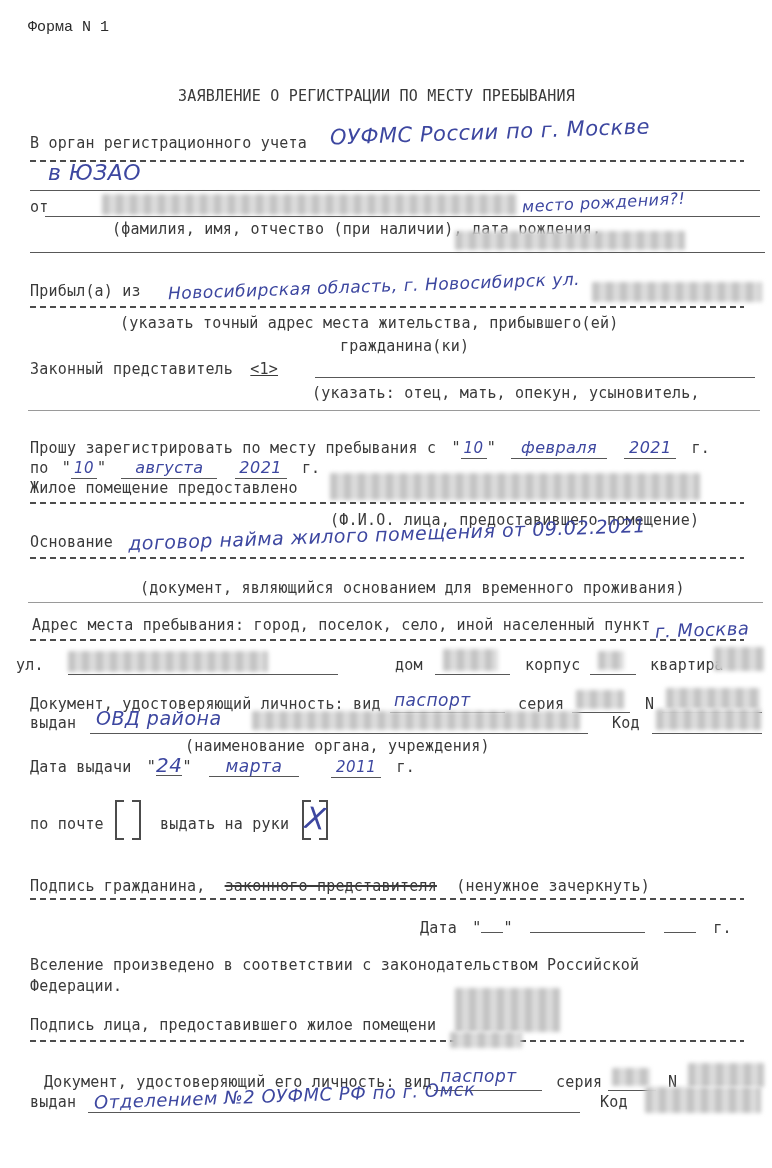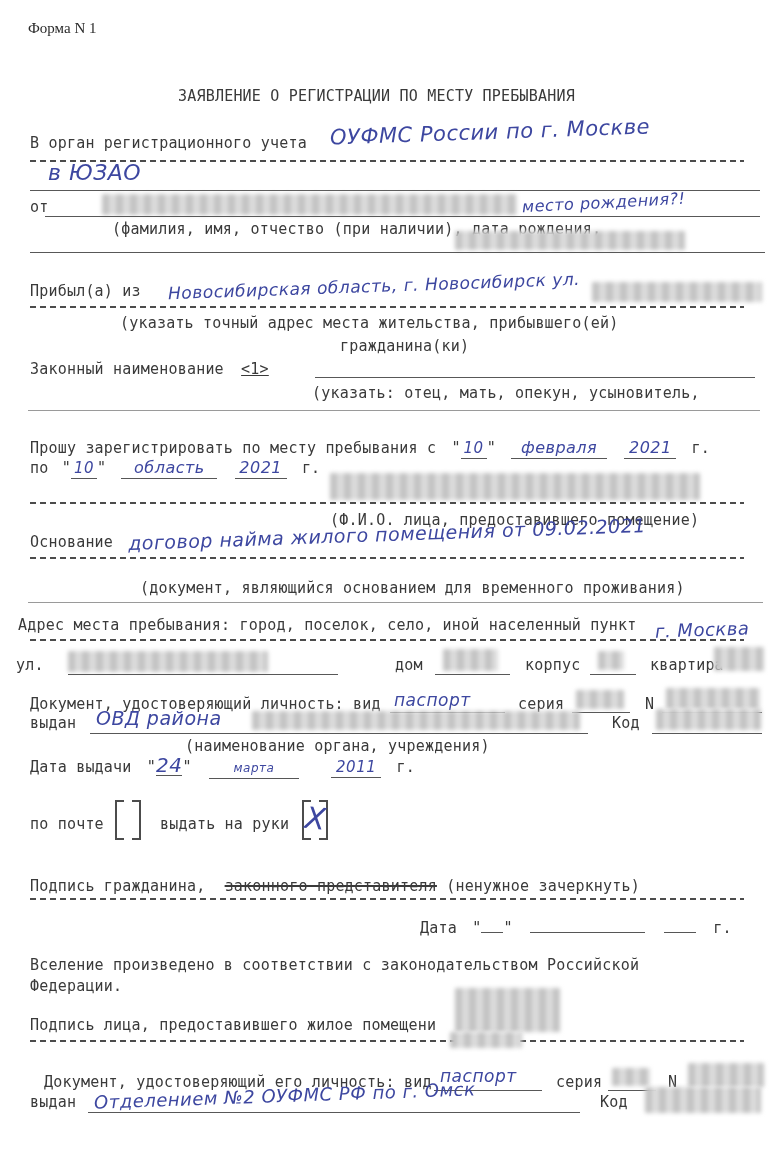--- a/index.html
+++ b/index.html
@@ -36,21 +36,21 @@
       linear-gradient(#4c4c4c,#4c4c4c) right top/2px 100% no-repeat,
       linear-gradient(#4c4c4c,#4c4c4c) left top/9px 2px no-repeat,
       linear-gradient(#4c4c4c,#4c4c4c) right top/9px 2px no-repeat,
       linear-gradient(#4c4c4c,#4c4c4c) left bottom/9px 2px no-repeat,
       linear-gradient(#4c4c4c,#4c4c4c) right bottom/9px 2px no-repeat;
   }
   .cbx .mark{
     position:absolute;left:3px;top:-1px;font-size:30px;line-height:40px;
     font-style:italic;transform:rotate(6deg);
   }
-  .sans{font-family:Liberation Serif, serif;letter-spacing:0;}
+  .sans{font-family:Liberation Mono, monospace;letter-spacing:0;}
 </style>
 </head>
 <body>
 
 <div class="page">
 
   <div class="ln sans" style="left:28px;top:18px;font-size:15px;color:#2b2b2b">Форма N 1</div>
   <div class="ln" style="left:178px;top:86px">ЗАЯВЛЕНИЕ О РЕГИСТРАЦИИ ПО МЕСТУ ПРЕБЫВАНИЯ</div>
 
   <div class="ln" style="left:30px;top:133px">В орган регистрационного учета</div>
@@ -68,53 +68,54 @@
   <div class="rule" style="left:30px;top:252px;width:735px"></div>
 
   <div class="ln" style="left:30px;top:281px">Прибыл(а) из</div>
   <div class="ln hw rot" style="left:168px;top:276px;font-size:17px">Новосибирская область, г. Новосибирск ул.</div>
   <span class="blur abs" style="left:592px;top:282px;width:170px;height:20px"></span>
   <div class="dash" style="left:30px;top:306px;width:714px"></div>
   <div class="ln" style="left:120px;top:313px">(указать точный адрес места жительства, прибывшего(ей)</div>
   <div class="ln" style="left:340px;top:336px">гражданина(ки)</div>
 
   <div class="ln" style="left:30px;top:359px">
-    <span>Законный наименование</span>
+    <span>Законный представитель</span>
     <span style="margin-left:8px;text-decoration:underline">&lt;1&gt;</span>
   </div>
   <div class="rule" style="left:315px;top:377px;width:440px"></div>
   <div class="ln" style="left:312px;top:383px">(указать: отец, мать, опекун, усыновитель,</div>
   <div class="rule lt" style="left:28px;top:410px;width:732px"></div>
 
   <div class="ln" style="left:30px;top:438px">
     <span>Прошу зарегистрировать по месту пребывания с</span>
     <span style="margin-left:6px">"</span><span class="hw u" style="min-width:26px;font-size:15px">10</span><span>"</span>
     <span class="hw u" style="min-width:96px;margin-left:6px;font-size:16px">февраля</span>
     <span class="hw u" style="min-width:52px;margin-left:8px;font-size:16px">2021</span>
     <span style="margin-left:6px">г.</span>
   </div>
   <div class="ln" style="left:30px;top:458px">
     <span>по</span>
     <span style="margin-left:4px">"</span><span class="hw u" style="min-width:26px;font-size:15px">10</span><span>"</span>
-    <span class="hw u" style="min-width:96px;margin-left:6px;font-size:16px">область</span>
+    <span class="hw u" style="min-width:96px;margin-left:6px;font-size:16px">августа</span>
     <span class="hw u" style="min-width:52px;margin-left:8px;font-size:16px">2021</span>
     <span style="margin-left:6px">г.</span>
   </div>
 
+  <div class="ln" style="left:30px;top:478px">Жилое помещение предоставлено</div>
   <span class="blur abs" style="left:330px;top:473px;width:370px;height:27px"></span>
   <div class="dash" style="left:30px;top:502px;width:714px"></div>
   <div class="ln" style="left:330px;top:510px">(Ф.И.О. лица, предоставившего помещение)</div>
 
   <div class="ln" style="left:30px;top:532px">Основание</div>
   <div class="ln hw rot" style="left:128px;top:524px;font-size:19px">договор найма жилого помещения от 09.02.2021</div>
   <div class="dash" style="left:30px;top:557px;width:714px"></div>
   <div class="ln" style="left:140px;top:578px">(документ, являющийся основанием для временного проживания)</div>
 
   <div class="rule lt" style="left:28px;top:602px;width:735px"></div>
-  <div class="ln" style="left:18px;top:615px">Адрес места пребывания: город, поселок, село, иной населенный пункт</div>
+  <div class="ln" style="left:32px;top:615px">Адрес места пребывания: город, поселок, село, иной населенный пункт</div>
   <div class="ln hw rot" style="left:655px;top:620px;font-size:18px">г. Москва</div>
   <div class="dash" style="left:30px;top:639px;width:714px"></div>
 
   <div class="ln" style="left:16px;top:655px">ул.</div>
   <span class="blur abs" style="left:68px;top:651px;width:200px;height:21px"></span>
   <div class="rule" style="left:68px;top:674px;width:270px"></div>
   <div class="ln" style="left:395px;top:655px">дом</div>
   <span class="blur abs" style="left:443px;top:649px;width:55px;height:22px"></span>
   <div class="rule" style="left:435px;top:674px;width:75px"></div>
   <div class="ln" style="left:525px;top:655px">корпус</div>
@@ -138,36 +139,36 @@
   <span class="blur abs" style="left:252px;top:711px;width:328px;height:19px"></span>
   <div class="rule" style="left:90px;top:733px;width:498px"></div>
   <div class="ln" style="left:612px;top:713px">Код</div>
   <span class="blur abs" style="left:656px;top:709px;width:105px;height:21px"></span>
   <div class="rule" style="left:652px;top:733px;width:110px"></div>
   <div class="ln" style="left:185px;top:736px">(наименование органа, учреждения)</div>
 
   <div class="ln" style="left:30px;top:755px">
     <span>Дата выдачи</span>
     <span style="margin-left:6px">"</span><span class="hw u" style="min-width:26px;font-size:20px">24</span><span>"</span>
-    <span class="hw u" style="min-width:90px;margin-left:8px;font-size:12px">марта</span>
+    <span class="hw u" style="min-width:90px;margin-left:8px;font-size:17px">марта</span>
     <span class="hw u" style="min-width:50px;margin-left:23px;font-size:15px">2011</span>
     <span style="margin-left:6px">г.</span>
   </div>
 
   <div class="ln" style="left:30px;top:814px">по почте</div>
   <div class="cbx" style="left:115px;top:800px"></div>
   <div class="ln" style="left:160px;top:814px">выдать на руки</div>
   <div class="cbx" style="left:302px;top:800px">
     <span class="mark hw">X</span>
   </div>
 
   <div class="ln" style="left:30px;top:876px">
     <span>Подпись гражданина,</span>
     <span class="strike" style="margin-left:10px">законного представителя</span>
-    <span style="">(ненужное зачеркнуть)</span>
+    <span style="margin-left:10px">(ненужное зачеркнуть)</span>
   </div>
   <div class="dash" style="left:30px;top:898px;width:714px"></div>
 
   <div class="ln" style="left:420px;top:918px">
     <span>Дата</span>
     <span style="margin-left:6px">"</span><span class="u" style="min-width:22px"></span><span>"</span>
     <span class="u" style="min-width:115px;margin-left:8px"></span>
     <span class="u" style="min-width:32px;margin-left:10px"></span>
     <span style="margin-left:8px">г.</span>
   </div>

